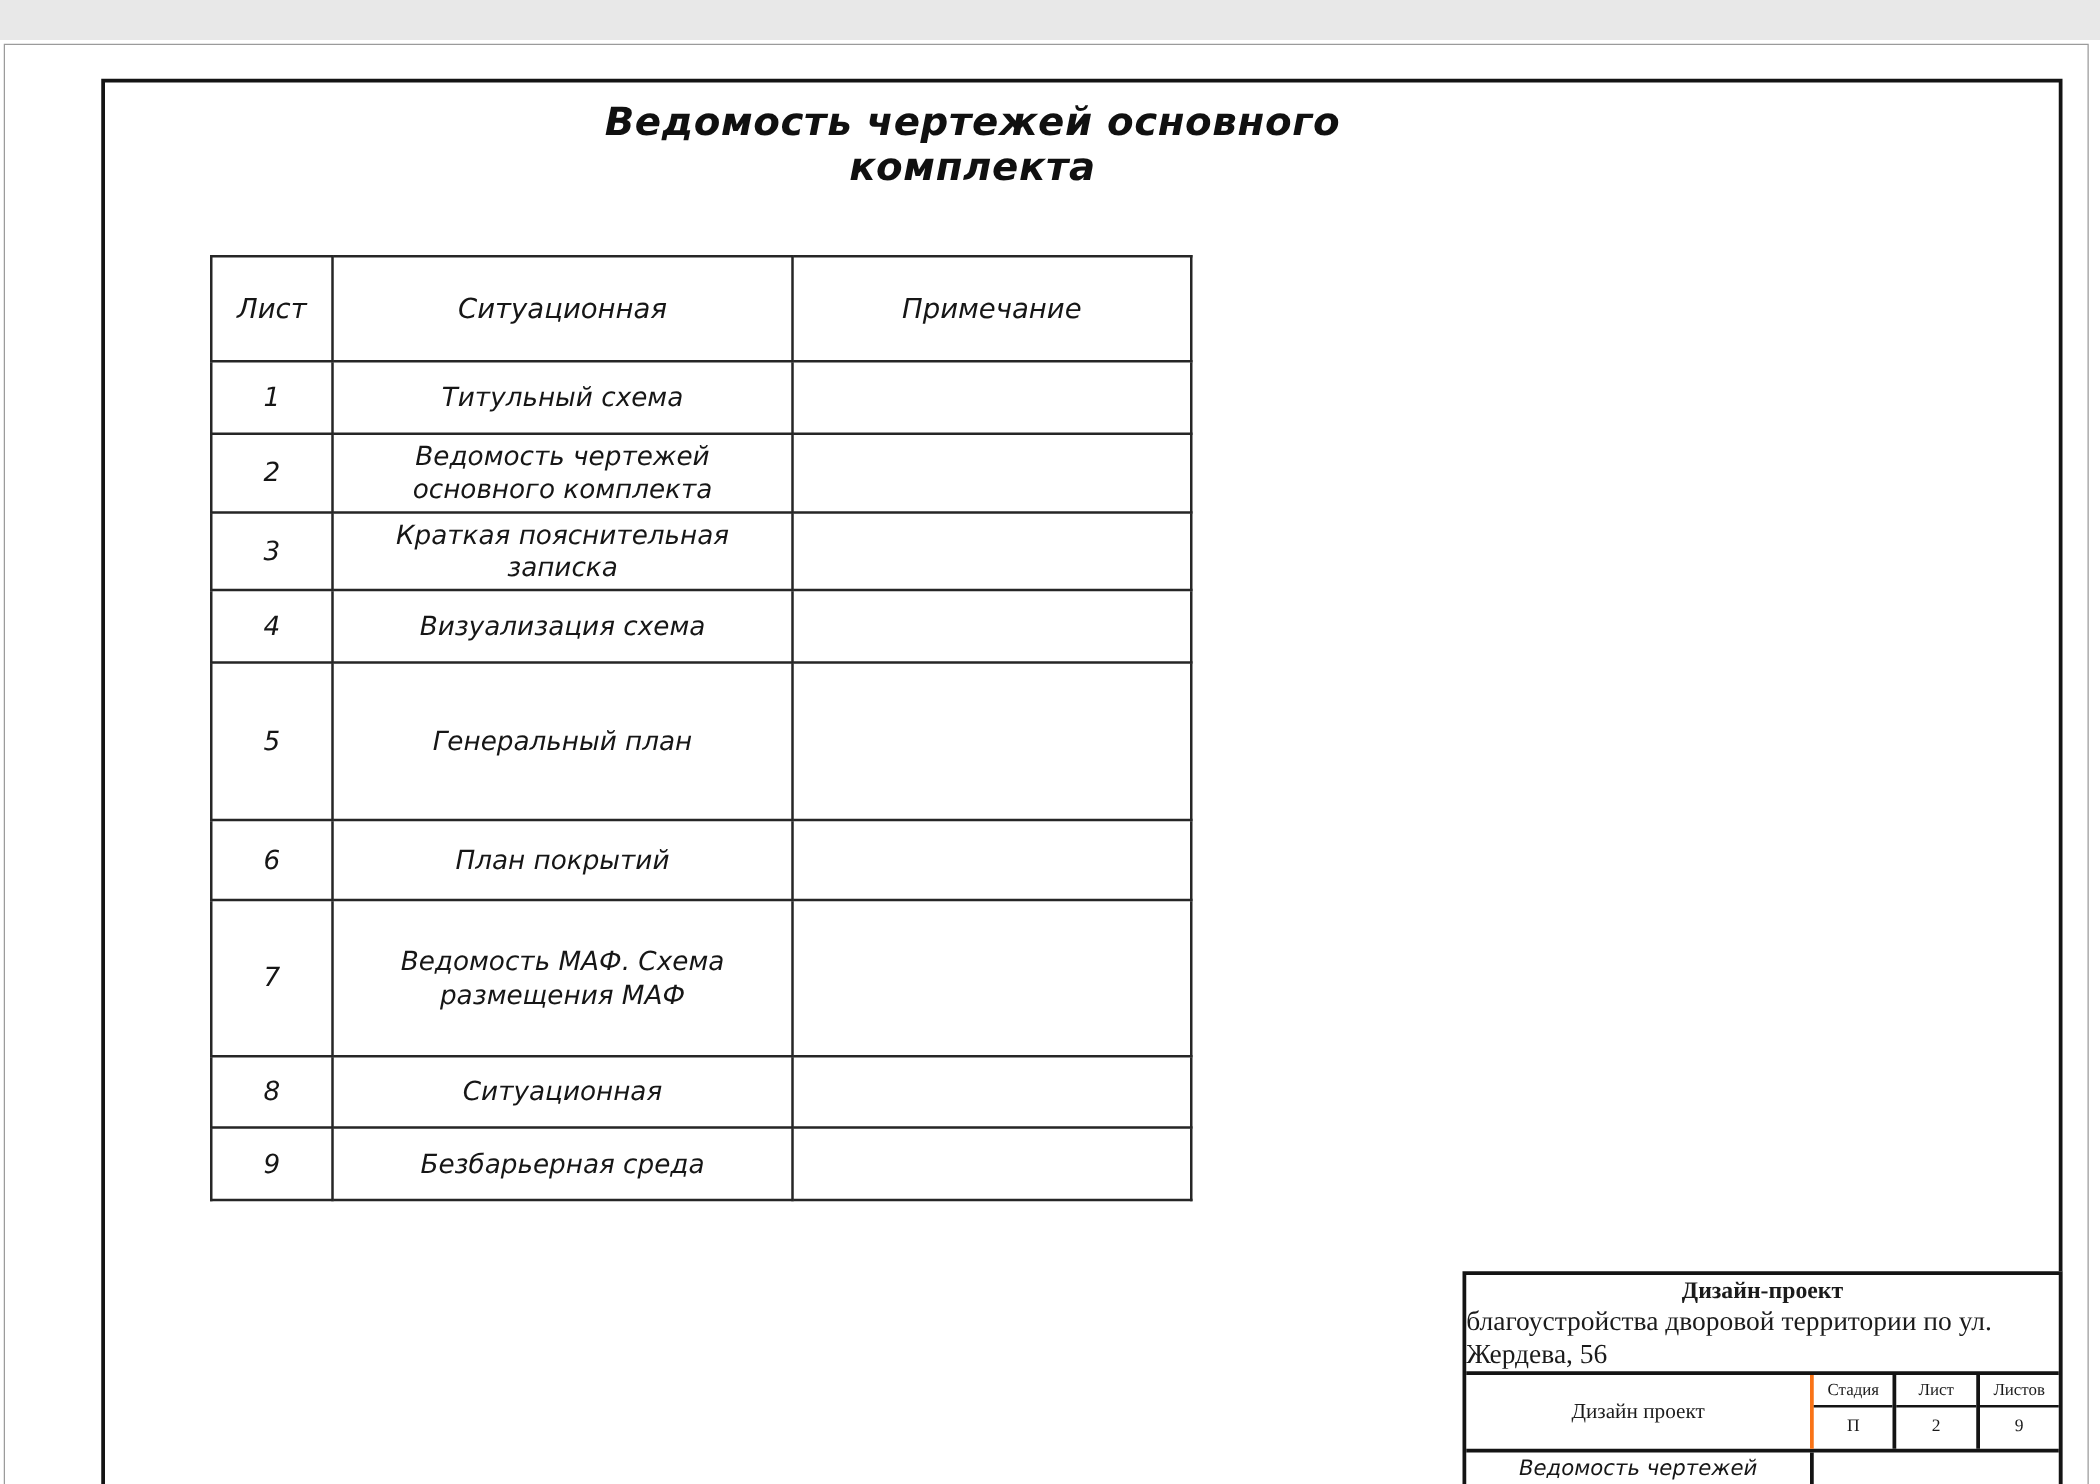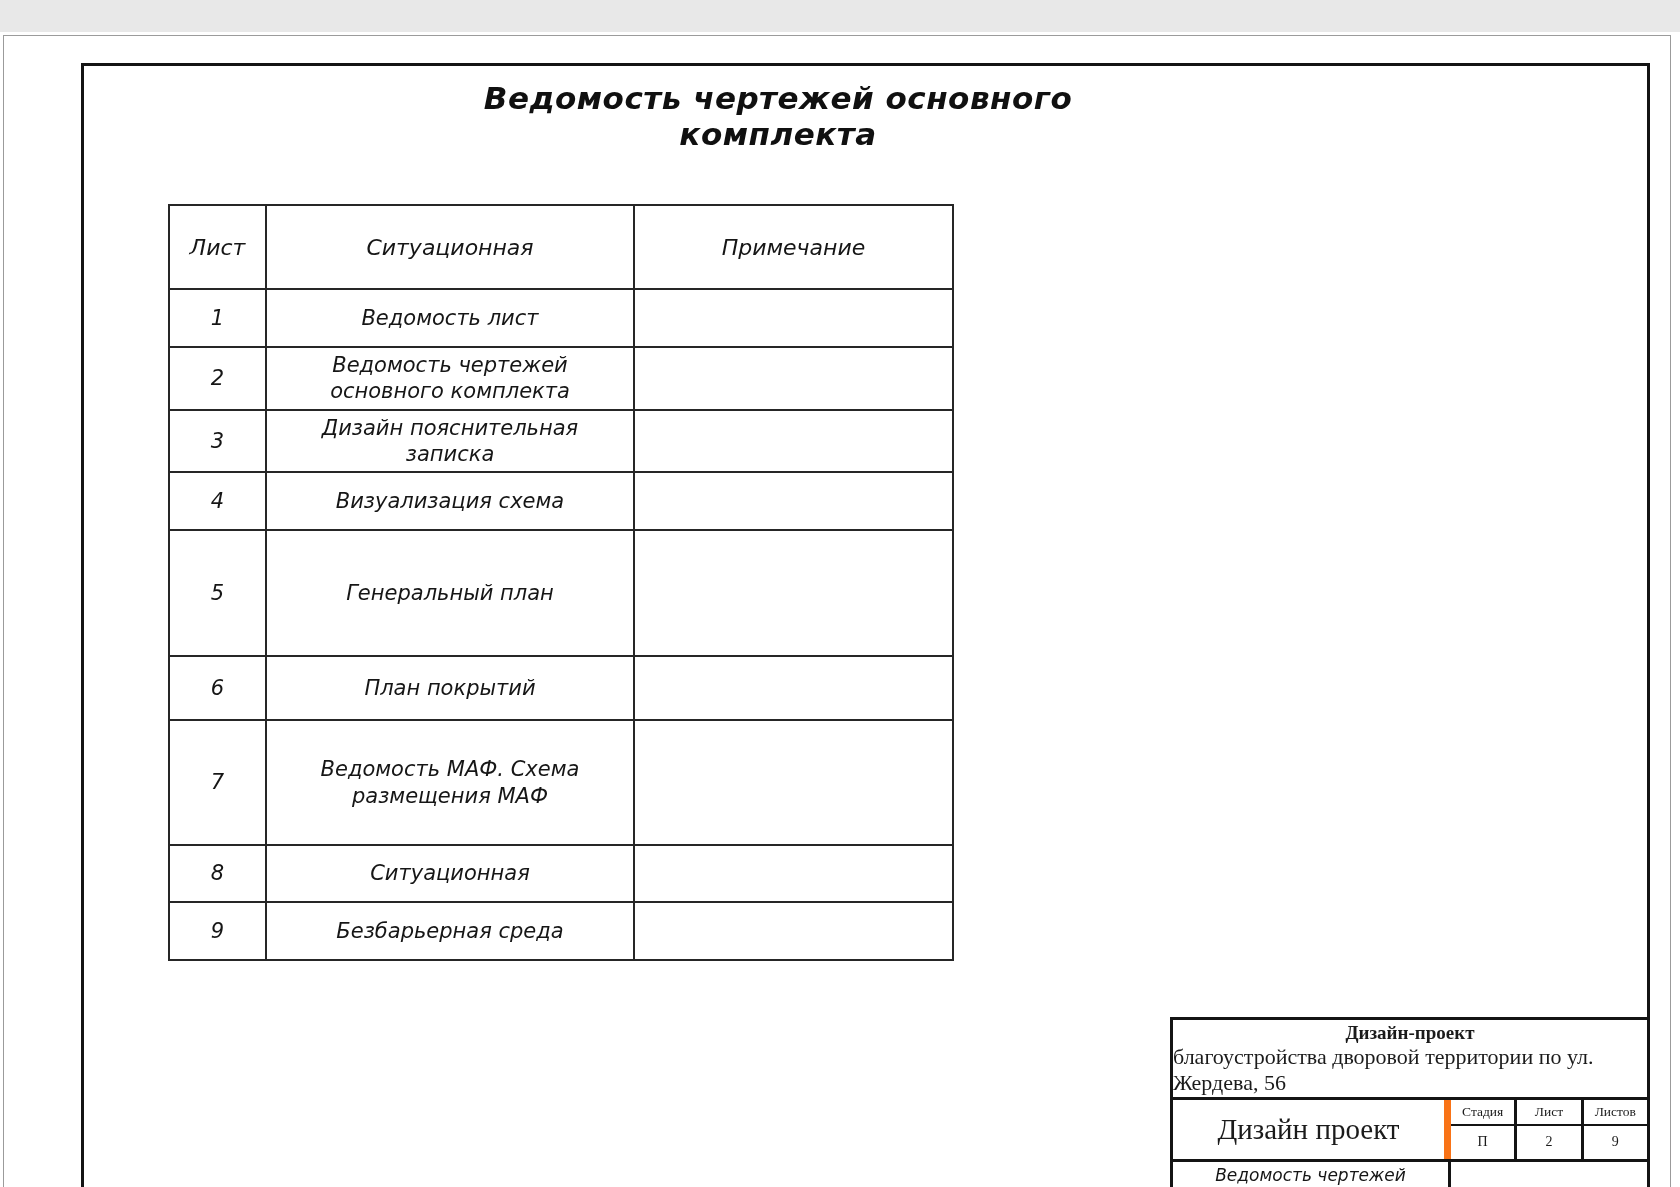--- a/index.html
+++ b/index.html
@@ -52,22 +52,22 @@
   }
   .tb-row-a {
     flex:0 0 53px; border-bottom:3px solid #141414;
     display:flex; flex-direction:column; justify-content:center; align-items:center;
     padding-top:2px;
   }
   .tb-project-bold { font-size:19px; font-weight:bold; line-height:1.15; }
   .tb-project-sub  { font-size:22px; line-height:1.2; }
   .tb-row-b { flex:0 0 62px; display:flex; border-bottom:3px solid #141414; }
   .tb-left-b {
-    flex:0 0 278px; border-right:7px solid #f97316;
-    display:flex; align-items:center; justify-content:center; font-size:29px;
+    flex:0 0 278px; border-right:3px solid #f97316;
+    display:flex; align-items:center; justify-content:center; font-size:17px;
   }
   .tb-cols { flex:1; display:flex; }
   .tb-col { flex:1; display:flex; flex-direction:column; }
   .tb-col + .tb-col { border-left:3px solid #141414; }
   .tb-col-h {
     flex:0 0 26px; border-bottom:2px solid #141414;
     display:flex; align-items:center; justify-content:center; font-size:13.5px;
   }
   .tb-col-v { flex:1; display:flex; align-items:center; justify-content:center; font-size:14px; }
   .tb-row-c { flex:1; display:flex; }
@@ -101,31 +101,31 @@
     <thead>
       <tr>
         <th class="gost">Лист</th>
         <th class="gost">Ситуационная</th>
         <th class="gost">Примечание</th>
       </tr>
     </thead>
     <tbody>
       <tr class="hr1">
         <td class="gost">1</td>
-        <td class="gost name">Ведомость лист</td>
+        <td class="gost name">Титульный схема</td>
         <td></td>
       </tr>
       <tr class="hr2">
         <td class="gost">2</td>
         <td class="gost name">Ведомость чертежей основного комплекта</td>
         <td></td>
       </tr>
       <tr class="hr3">
         <td class="gost">3</td>
-        <td class="gost name">Дизайн пояснительная записка</td>
+        <td class="gost name">Краткая пояснительная записка</td>
         <td></td>
       </tr>
       <tr class="hr4">
         <td class="gost">4</td>
         <td class="gost name">Визуализация схема</td>
         <td></td>
       </tr>
       <tr class="hr5">
         <td class="gost">5</td>
         <td class="gost name">Генеральный план</td>

